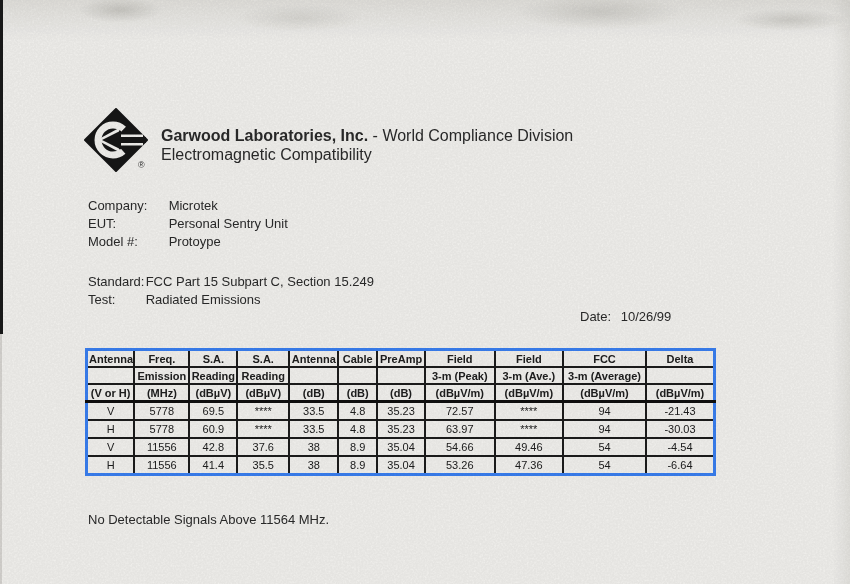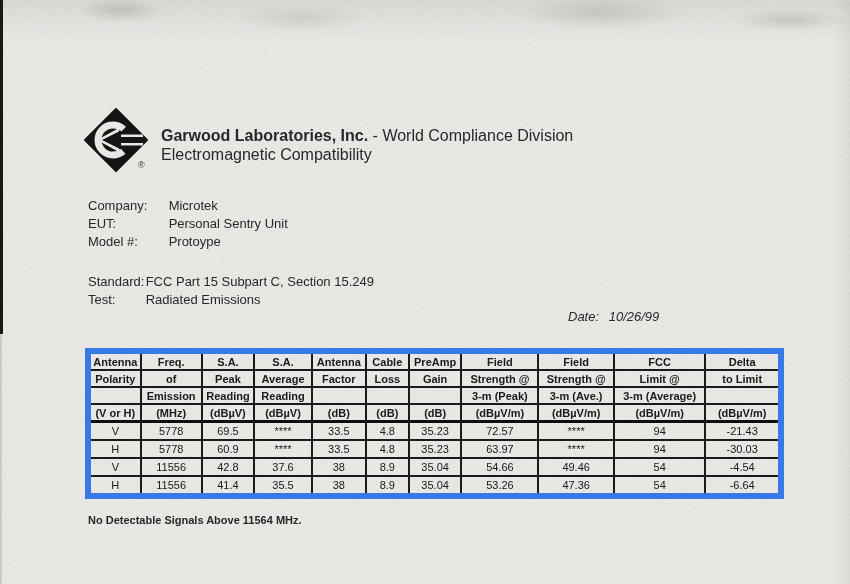--- a/index.html
+++ b/index.html
@@ -34,43 +34,43 @@
   .org-name { font-weight:bold; }
 
   
   .device-info { position:absolute; left:88px; top:197px; font-size:13px; }
   .device-info .row { height:18px; line-height:18px; white-space:nowrap; }
   .device-info .lbl { display:inline-block; width:77px; font-weight:normal; }
   .test-info { position:absolute; left:88px; top:273px; font-size:13px; width:710px; }
   .test-info .row { height:17.5px; line-height:17.5px; white-space:nowrap; }
   .lbl-std  { display:inline-block; width:54px; }
   .lbl-band { display:inline-block; width:130px; }
-  .date-row { position:absolute; left:480px; top:35px; height:17.5px; line-height:17.5px; white-space:nowrap;font-style:italic; }
+  .date-row { position:absolute; left:492px; top:35px; height:17.5px; line-height:17.5px; white-space:nowrap; }
   .date-lbl { margin-right:6px; }
 
   
   .emis-table {
-    position:absolute; left:85px; top:348px; width:699px;
+    position:absolute; left:85px; top:348px; width:631px;
     border-collapse:collapse; table-layout:fixed;
-    border:6px solid #3b82f6;
+    border:3px solid #3b82f6;
   }
   .emis-table td {
     border:2px solid #1d1d1d; text-align:center; vertical-align:middle;
     padding:0 1px; font-size:11px; height:15px; line-height:12px;
     color:#202020; white-space:nowrap; overflow:hidden;
   }
   .emis-table tr.hdr td { font-weight:bold; }
   .emis-table tr.hdr-last td { border-bottom:3px solid #101010;margin-top:36px; }
   .emis-table tr.data td { height:16px; }
   col.w0{width:7.6%} col.w1{width:8.8%} col.w2{width:7.6%} col.w3{width:8.3%}
   col.w4{width:7.8%} col.w5{width:6.2%} col.w6{width:7.6%} col.w7{width:11.1%}
   col.w8{width:10.9%} col.w9{width:13.2%} col.w10{width:10.9%}
 
   
-  .notes { position:absolute; left:88px; top:511px; font-size:11px; line-height:18.5px; white-space:nowrap;font-weight:bold; }
+  .notes { position:absolute; left:88px; top:511px; font-size:13px; line-height:18.5px; white-space:nowrap; }
 </style>
 </head>
 <body>
 
 <div class="page">
 
   <div class="top-smudge"></div>
   <div class="side-smudge"></div>
   <div class="left-strip"></div>
   <div class="left-strip-faint"></div>
@@ -144,33 +144,20 @@
       <td>S.A.</td>
       <td>Antenna</td>
       <td>Cable</td>
       <td>PreAmp</td>
       <td>Field</td>
       <td>Field</td>
       <td>FCC</td>
       <td>Delta</td>
     </tr>
     <tr class="hdr">
-      <td>Polarity</td>
-      <td>of</td>
-      <td>Peak</td>
-      <td>Average</td>
-      <td>Factor</td>
-      <td>Loss</td>
-      <td>Gain</td>
-      <td>Strength @</td>
-      <td>Strength @</td>
-      <td>Limit @</td>
-      <td>to Limit</td>
-    </tr>
-    <tr class="hdr">
       <td></td>
       <td>Emission</td>
       <td>Reading</td>
       <td>Reading</td>
       <td></td>
       <td></td>
       <td></td>
       <td>3-m (Peak)</td>
       <td>3-m (Ave.)</td>
       <td>3-m (Average)</td>

